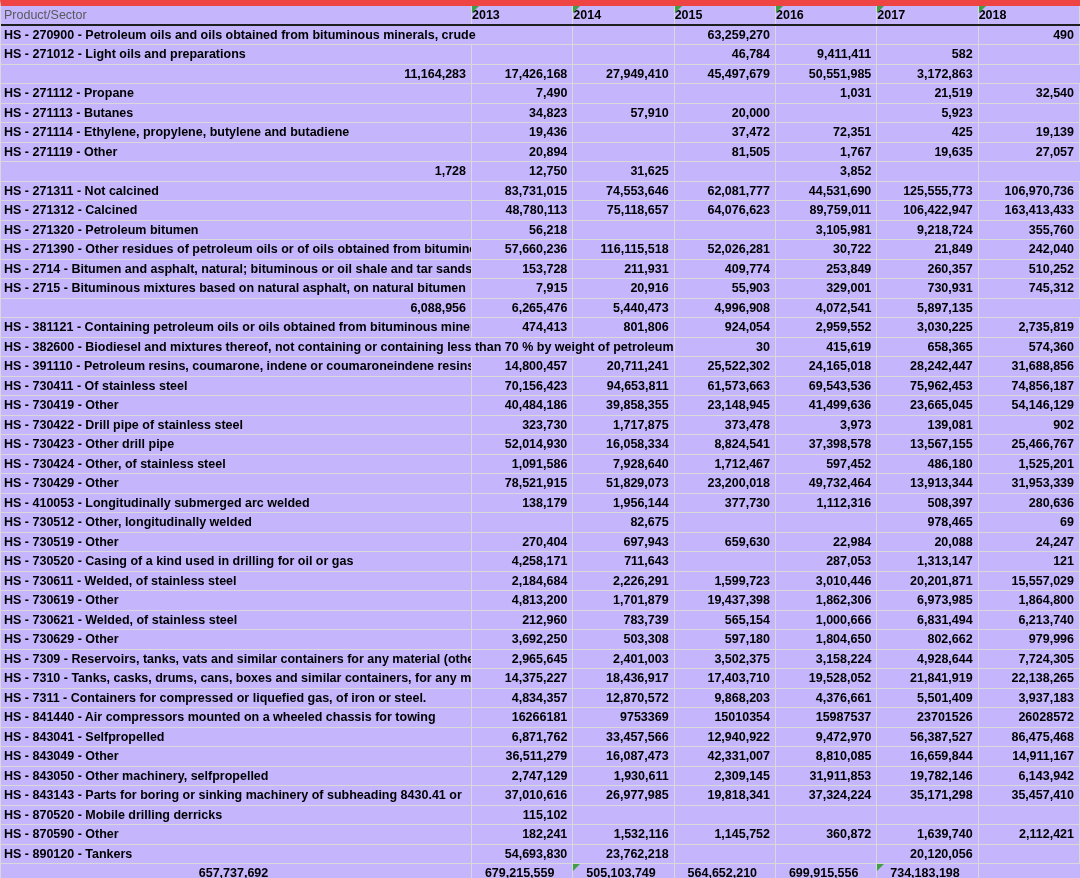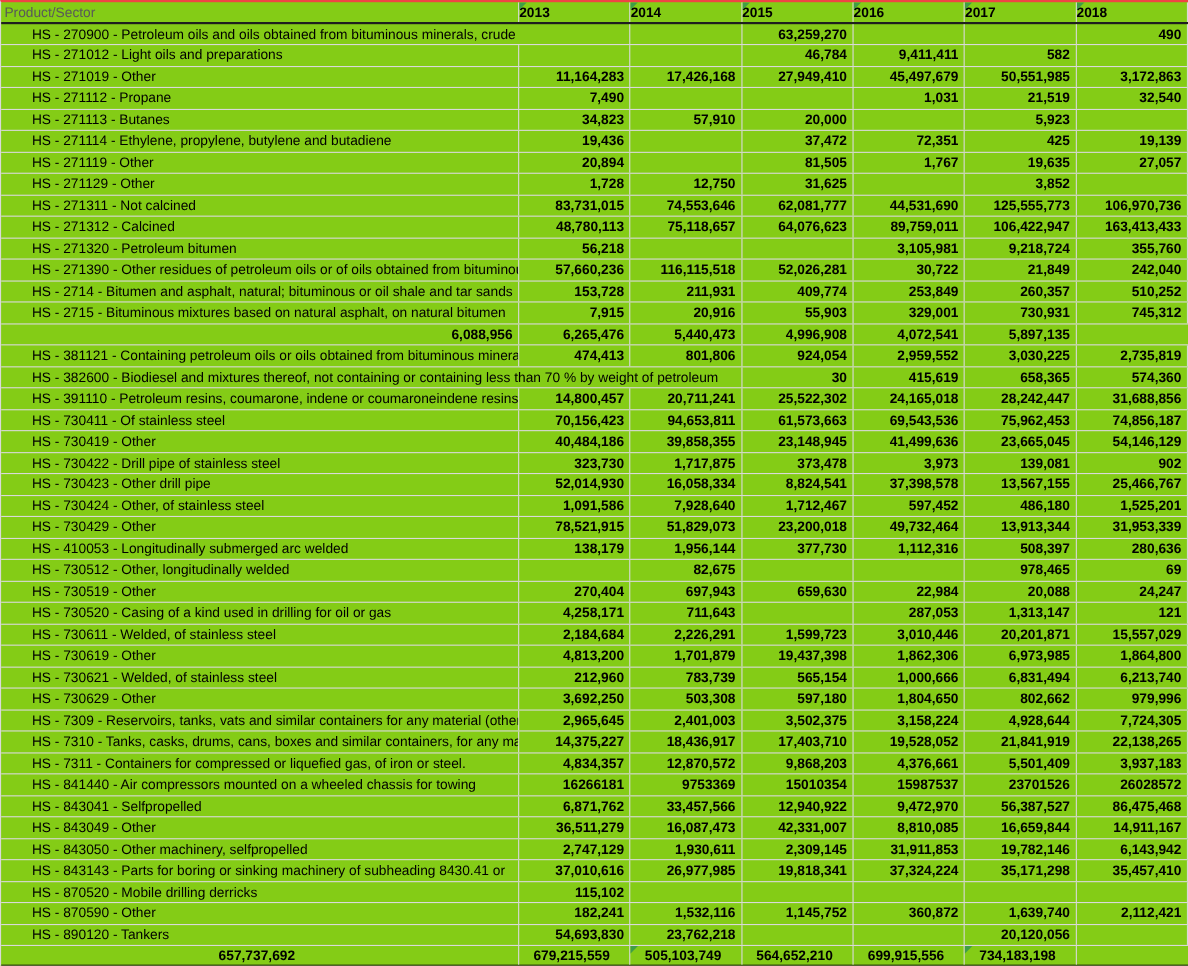--- a/index.html
+++ b/index.html
@@ -1,39 +1,39 @@
 <!DOCTYPE html>
 <html><head>
 <meta charset="utf-8">
 <style>
   html,body{margin:0;padding:0;background:#fff;}
   .sheet{
-    width:1080px;height:878px;overflow:hidden;background:#84cc16;
+    width:1080px;height:878px;overflow:hidden;background:#c4b5fd;
     font-family:"Liberation Sans","DejaVu Sans",sans-serif;
-    border-top:2px solid #ef4444;border-left:1px solid #d9d9d9;
+    border-top:6px solid #ef4444;border-left:1px solid #d9d9d9;
     box-sizing:border-box;
   }
   .row{
     display:grid;
     grid-template-columns:471px repeat(6,1fr);
     height:19.5px;
     box-sizing:border-box;
     border-bottom:1px solid #d9d9d9;
   }
   .cell{
     position:relative;
     overflow:hidden;
     white-space:nowrap;
     border-right:1px solid #d9d9d9;
     box-sizing:border-box;
     font-size:12.5px;
     line-height:18px;
     color:#000;
   }
-  .label-cell{font-weight:400;padding-left:3px;margin-left:25px;}
+  .label-cell{font-weight:700;padding-left:3px;}
   .num-cell{font-weight:700;text-align:right;padding-right:5px;}
   .header-row{border-bottom:2px solid #1f1f1f;}
   .header-row .year-cell{font-weight:700;text-align:left;}
   .header-product{font-weight:400;color:#595959;padding-left:3px;}
   .total-row{border-bottom:3px solid #000000;}
   .total-row .num-cell{font-weight:700;text-align:center;}
   .total-label{
     font-weight:400;color:#3d3d3d;padding-left:3px;
     font-family:"Liberation Serif","DejaVu Serif",serif;
     font-size:13px;
@@ -89,21 +89,20 @@
       <div class="row">
         <div class="cell label-cell">HS - 271012 - Light oils and preparations</div>
         <div class="cell num-cell"></div>
         <div class="cell num-cell"></div>
         <div class="cell num-cell">46,784</div>
         <div class="cell num-cell">9,411,411</div>
         <div class="cell num-cell">582</div>
         <div class="cell num-cell"></div>
       </div>
       <div class="row">
-        <div class="cell label-cell">HS - 271019 - Other</div>
         <div class="cell num-cell">11,164,283</div>
         <div class="cell num-cell">17,426,168</div>
         <div class="cell num-cell">27,949,410</div>
         <div class="cell num-cell">45,497,679</div>
         <div class="cell num-cell">50,551,985</div>
         <div class="cell num-cell">3,172,863</div>
       </div>
       <div class="row">
         <div class="cell label-cell">HS - 271112 - Propane</div>
         <div class="cell num-cell">7,490</div>
@@ -134,21 +133,20 @@
       <div class="row">
         <div class="cell label-cell">HS - 271119 - Other</div>
         <div class="cell num-cell">20,894</div>
         <div class="cell num-cell"></div>
         <div class="cell num-cell">81,505</div>
         <div class="cell num-cell">1,767</div>
         <div class="cell num-cell">19,635</div>
         <div class="cell num-cell">27,057</div>
       </div>
       <div class="row">
-        <div class="cell label-cell">HS - 271129 - Other</div>
         <div class="cell num-cell">1,728</div>
         <div class="cell num-cell">12,750</div>
         <div class="cell num-cell">31,625</div>
         <div class="cell num-cell"></div>
         <div class="cell num-cell">3,852</div>
         <div class="cell num-cell"></div>
       </div>
       <div class="row">
         <div class="cell label-cell">HS - 271311 - Not calcined</div>
         <div class="cell num-cell">83,731,015</div>

